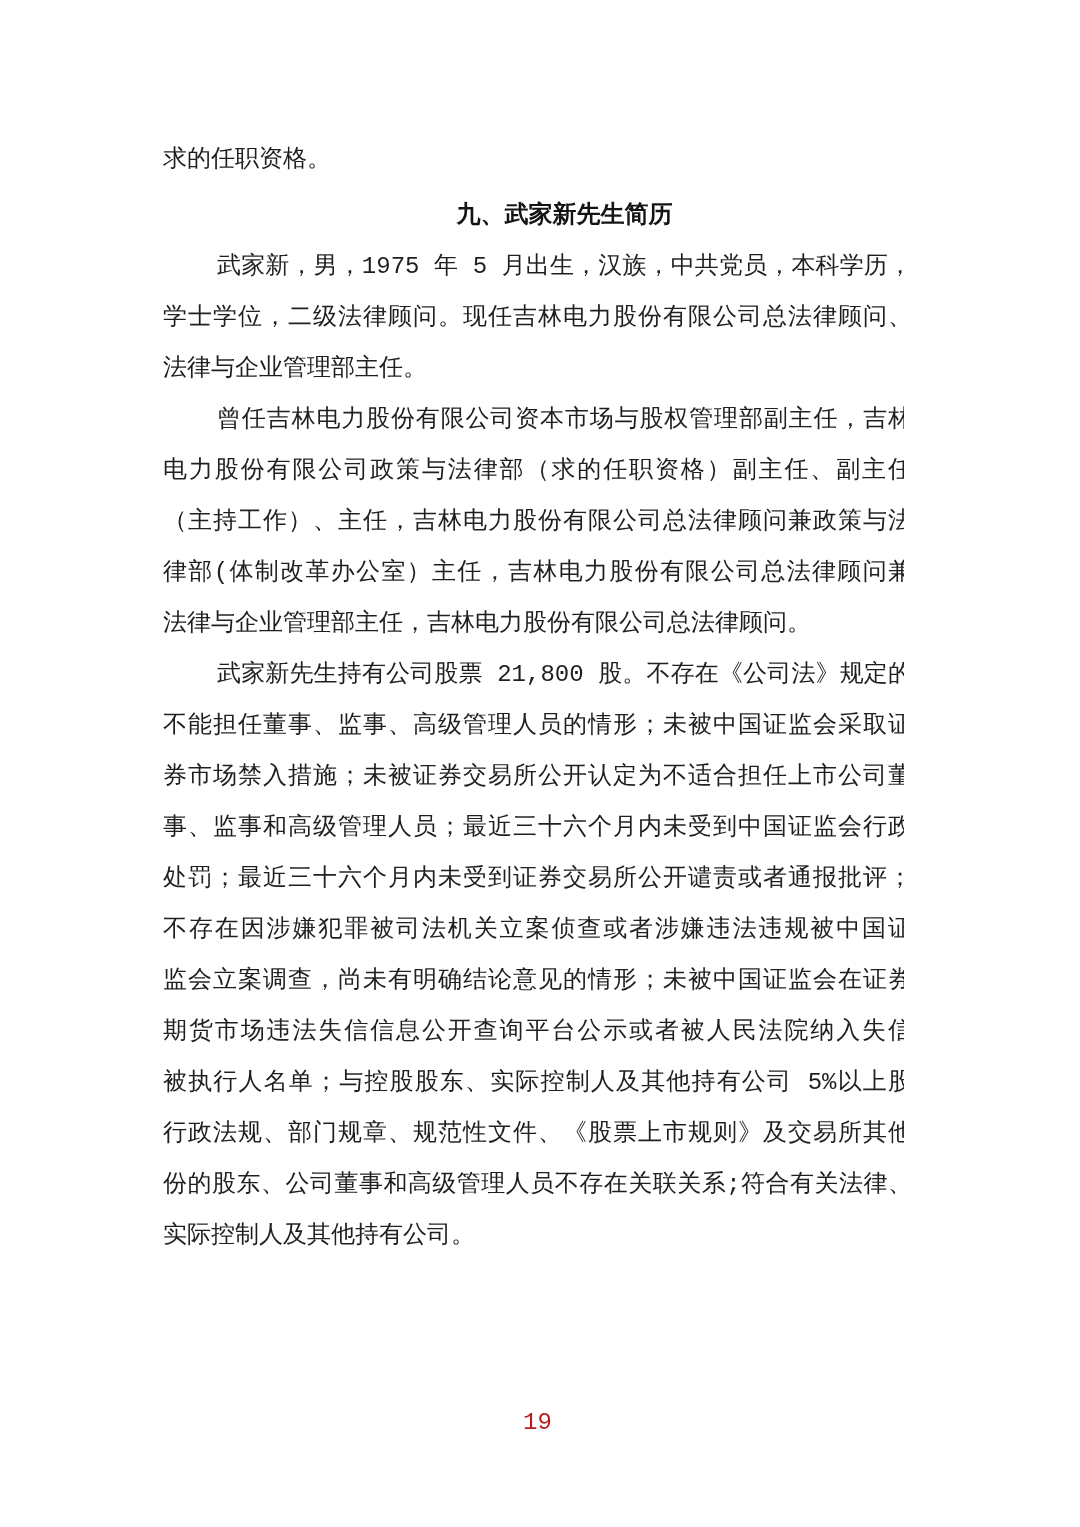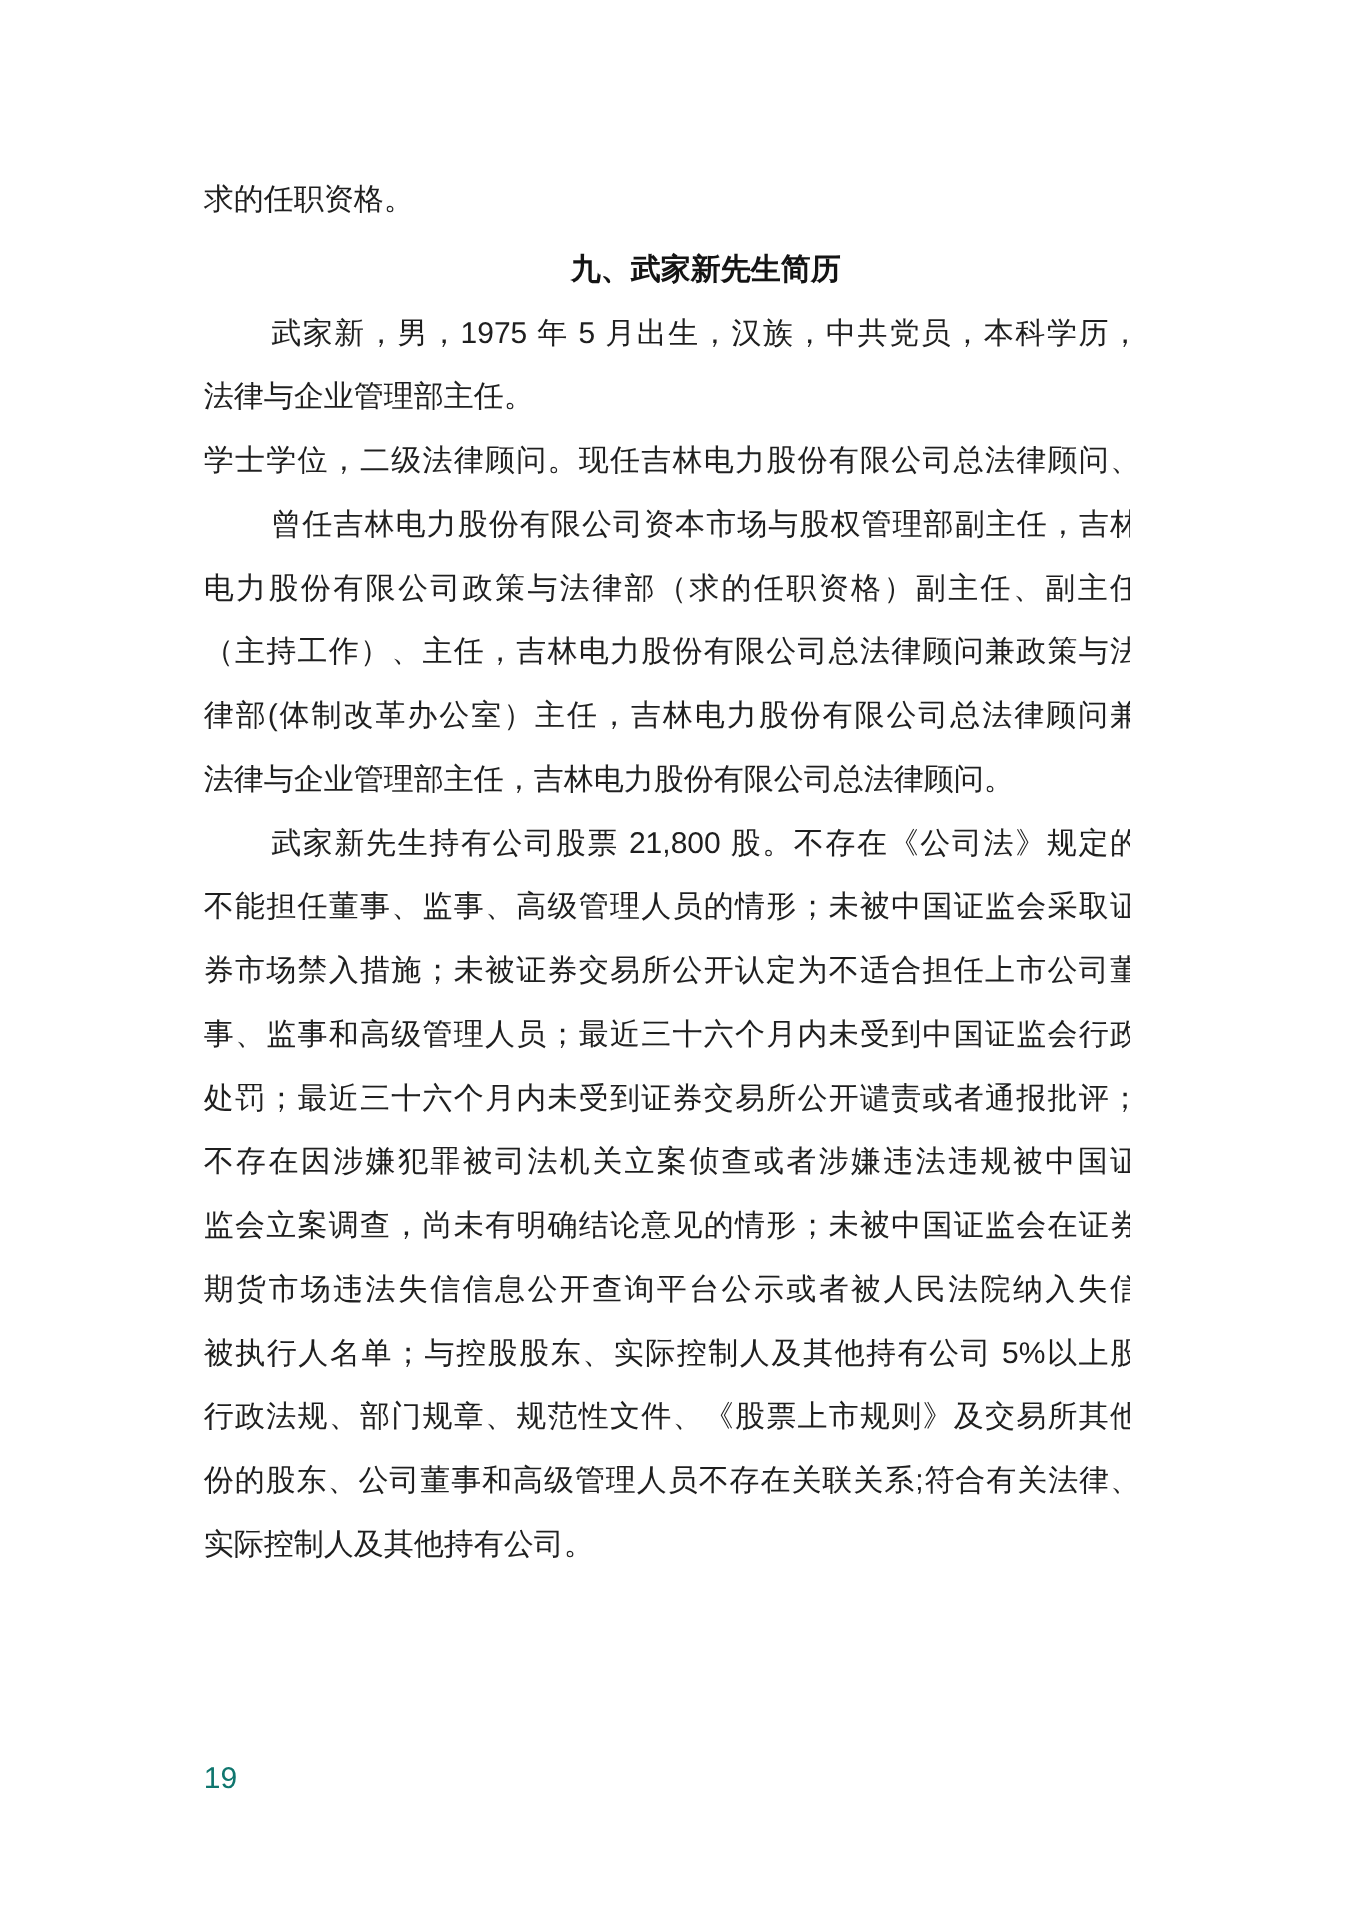--- a/index.html
+++ b/index.html
@@ -6,21 +6,21 @@
     margin: 0;
     padding: 0;
     background: #ffffff;
   }
   .page {
     position: relative;
     width: 904px;
     height: 1527px;
     background: #ffffff;
     overflow: hidden;
-    font-family: Liberation Sans, sans-serif;
+    font-family: Liberation Mono, monospace;
   }
   .text-block {
     position: absolute;
     left: 163px;
     top: 134px;
     width: 749px;
     font-size: 24px;
     line-height: 51px;
     color: #1f1f1f;
   }
@@ -40,37 +40,38 @@
     font-weight: bold;
     color: #141414;
     margin-top: 5px;
     text-align: center;
   }
   .pagenum {
     position: absolute;
     left: 163px;
     top: 1406px;
     width: 749px;
+    text-align: center;
     font-size: 24px;
     line-height: 34px;
-    color: #0f766e;
+    color: #b91c1c;
   }
 </style>
 </head>
 <body>
 
 <div class="page">
 
   <div class="text-block">
     <div class="line">求的任职资格。</div>
     <div class="line heading indent">九、武家新先生简历</div>
 
     <div class="line just indent">武家新，男，1975 年 5 月出生，汉族，中共党员，本科学历，</div>
+    <div class="line just">学士学位，二级法律顾问。现任吉林电力股份有限公司总法律顾问、</div>
     <div class="line">法律与企业管理部主任。</div>
-    <div class="line just">学士学位，二级法律顾问。现任吉林电力股份有限公司总法律顾问、</div>
 
     <div class="line just indent">曾任吉林电力股份有限公司资本市场与股权管理部副主任，吉林</div>
     <div class="line just">电力股份有限公司政策与法律部（求的任职资格）副主任、副主任</div>
     <div class="line just">（主持工作）、主任，吉林电力股份有限公司总法律顾问兼政策与法</div>
     <div class="line just">律部(体制改革办公室）主任，吉林电力股份有限公司总法律顾问兼</div>
     <div class="line">法律与企业管理部主任，吉林电力股份有限公司总法律顾问。</div>
 
     <div class="line just indent">武家新先生持有公司股票 21,800 股。不存在《公司法》规定的</div>
     <div class="line just">不能担任董事、监事、高级管理人员的情形；未被中国证监会采取证</div>
     <div class="line just">券市场禁入措施；未被证券交易所公开认定为不适合担任上市公司董</div>

